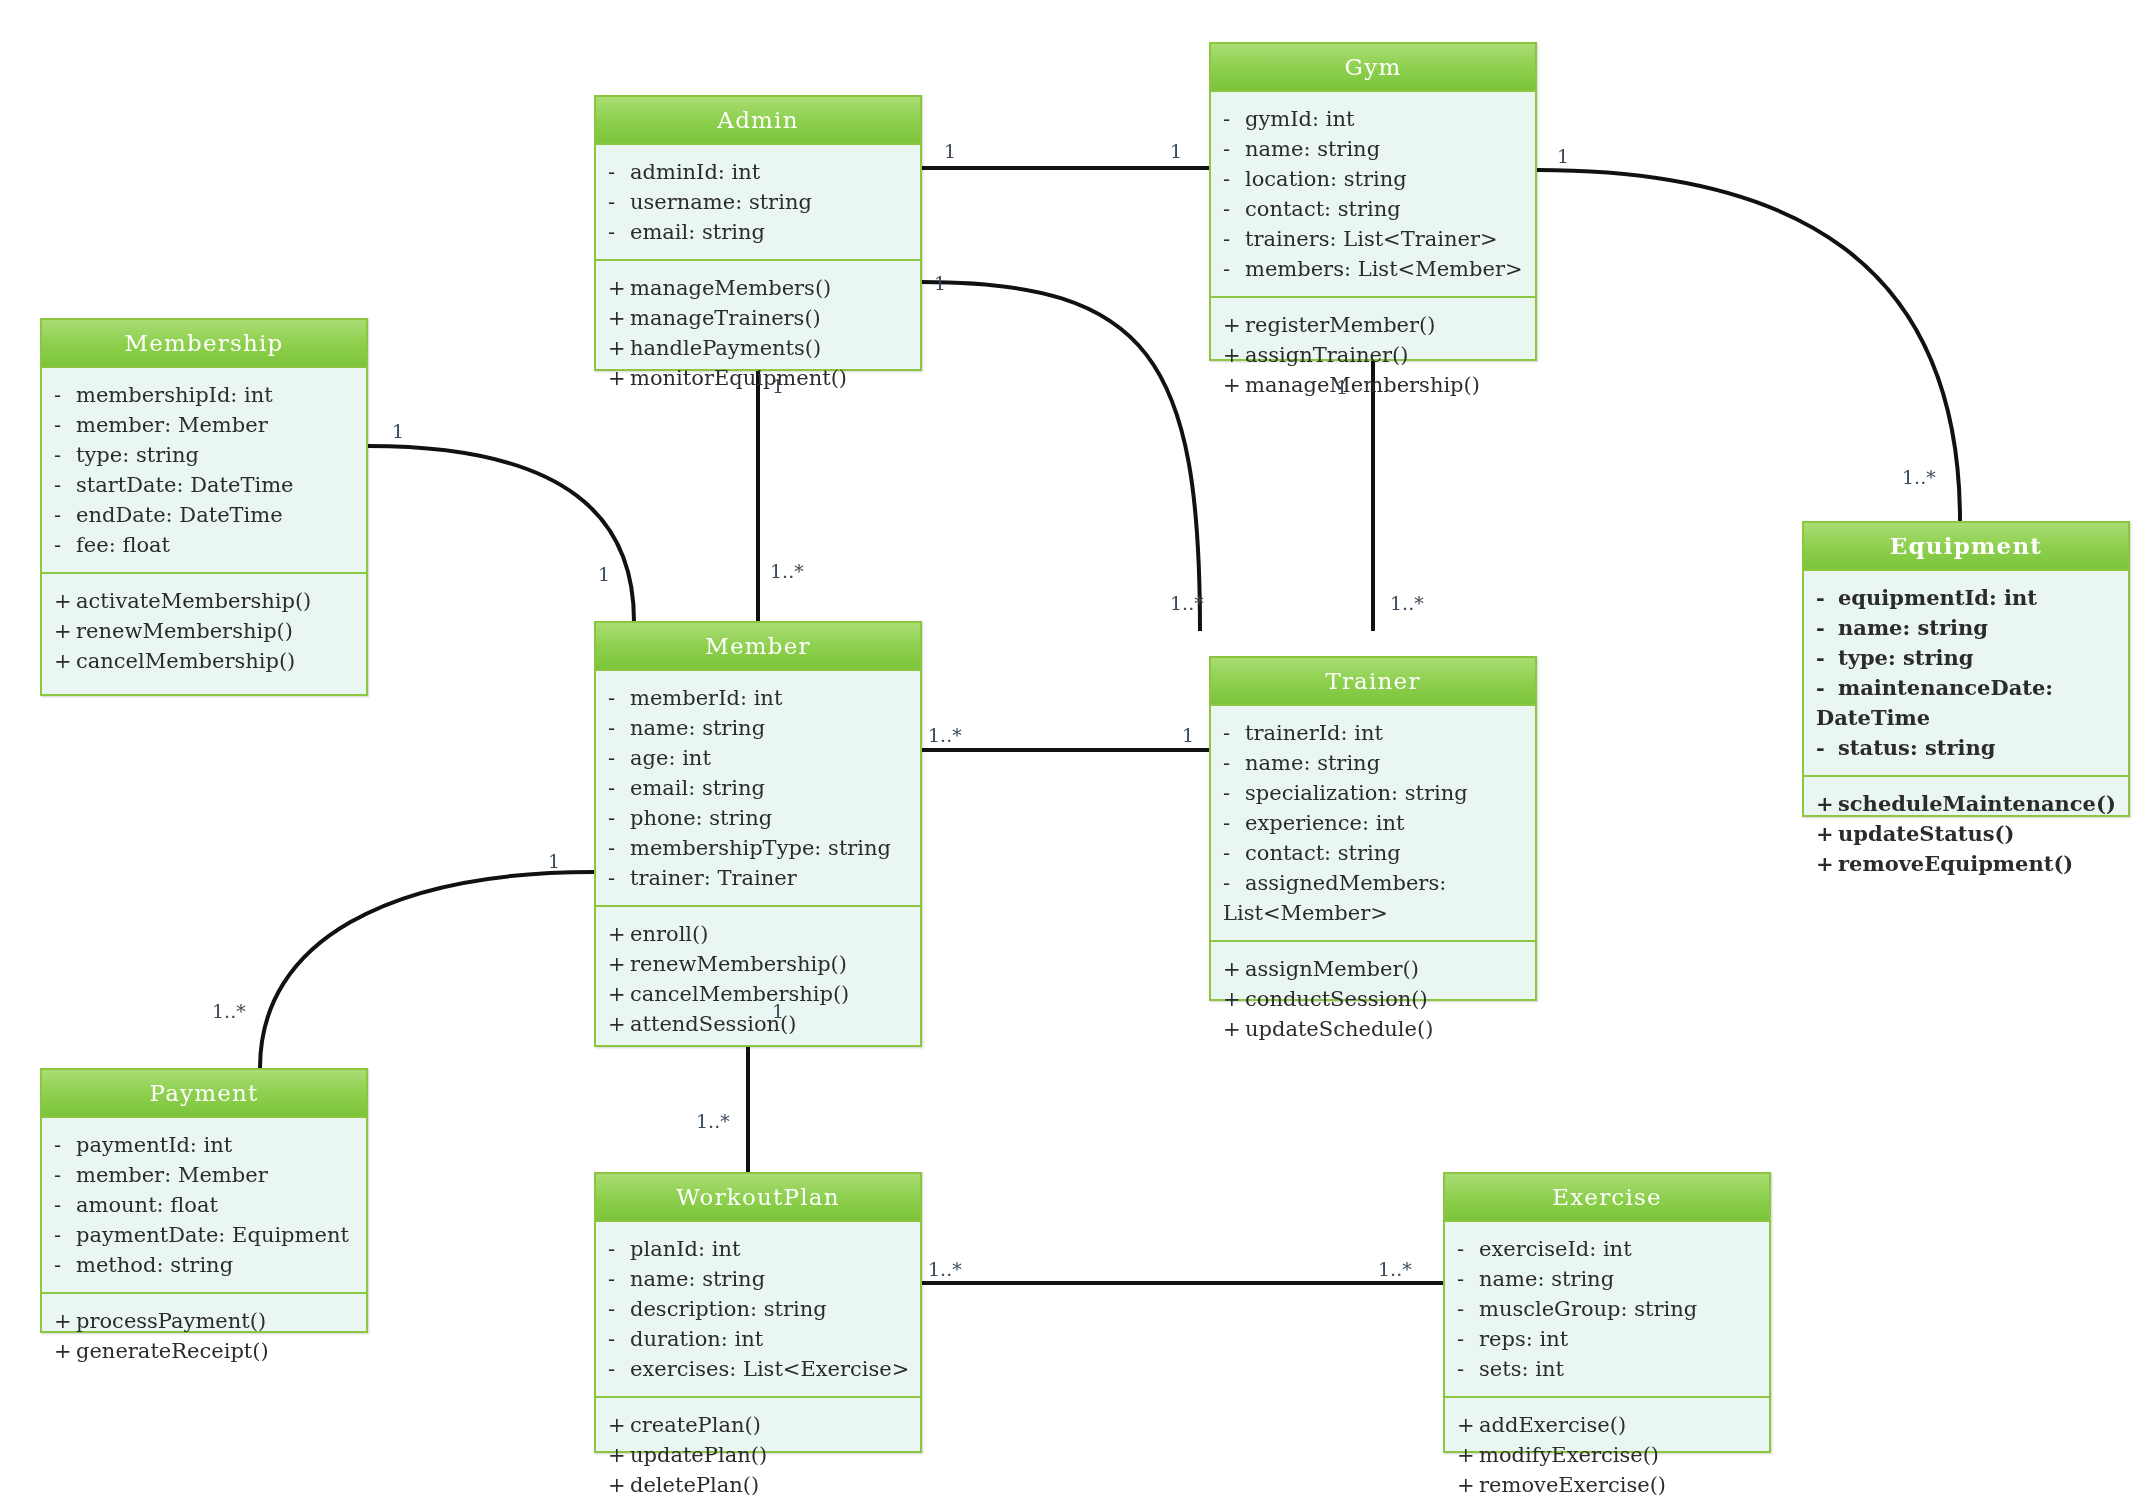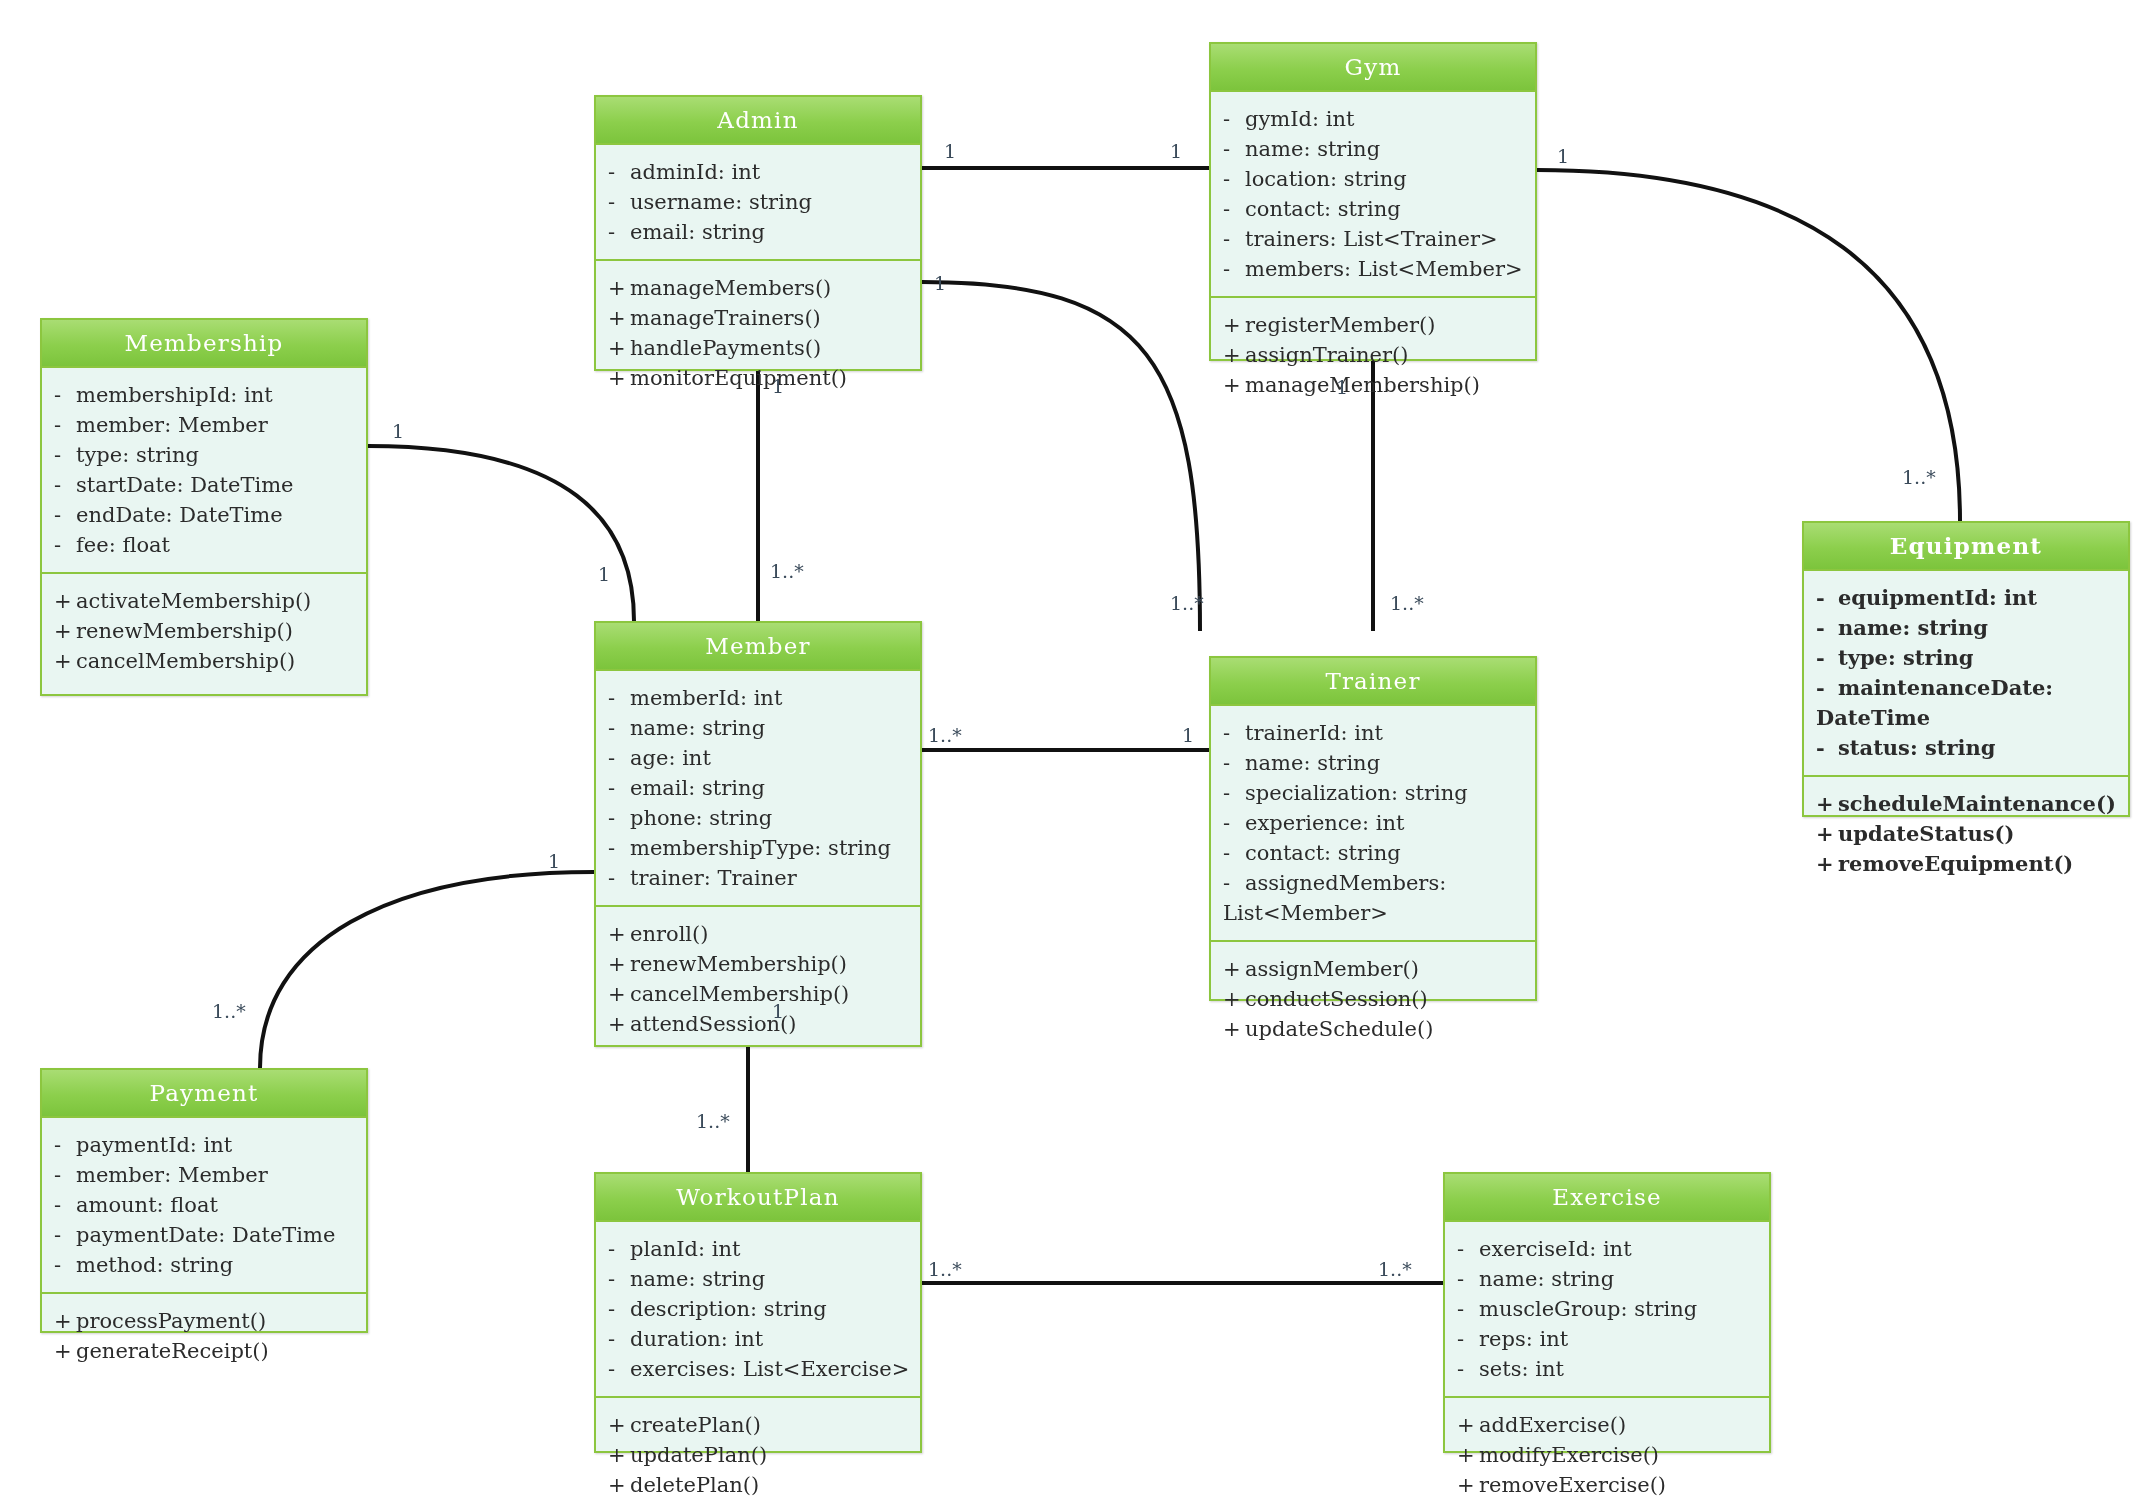--- a/index.html
+++ b/index.html
@@ -131,21 +131,21 @@
         <div class="uml-row"><span class="sig">+</span><span>conductSession()</span></div>
         <div class="uml-row"><span class="sig">+</span><span>updateSchedule()</span></div>
       </div>
     </div>
     <div class="uml-class" style="left: 40px; top: 1068px; width: 328px; height: 265px;">
       <div class="uml-header">Payment</div>
       <div class="uml-section attrs">
         <div class="uml-row"><span class="sig">-</span><span>paymentId: int</span></div>
         <div class="uml-row"><span class="sig">-</span><span>member: Member</span></div>
         <div class="uml-row"><span class="sig">-</span><span>amount: float</span></div>
-        <div class="uml-row"><span class="sig">-</span><span>paymentDate: DateTime</span></div>
+        <div class="uml-row"><span class="sig">-</span><span>paymentDate: Equipment</span></div>
         <div class="uml-row"><span class="sig">-</span><span>method: string</span></div>
       </div>
       <div class="uml-section methods">
         <div class="uml-row"><span class="sig">+</span><span>processPayment()</span></div>
         <div class="uml-row"><span class="sig">+</span><span>generateReceipt()</span></div>
       </div>
     </div>
     <div class="uml-class" style="left: 594px; top: 1172px; width: 328px; height: 281px;">
       <div class="uml-header">WorkoutPlan</div>
       <div class="uml-section attrs">

